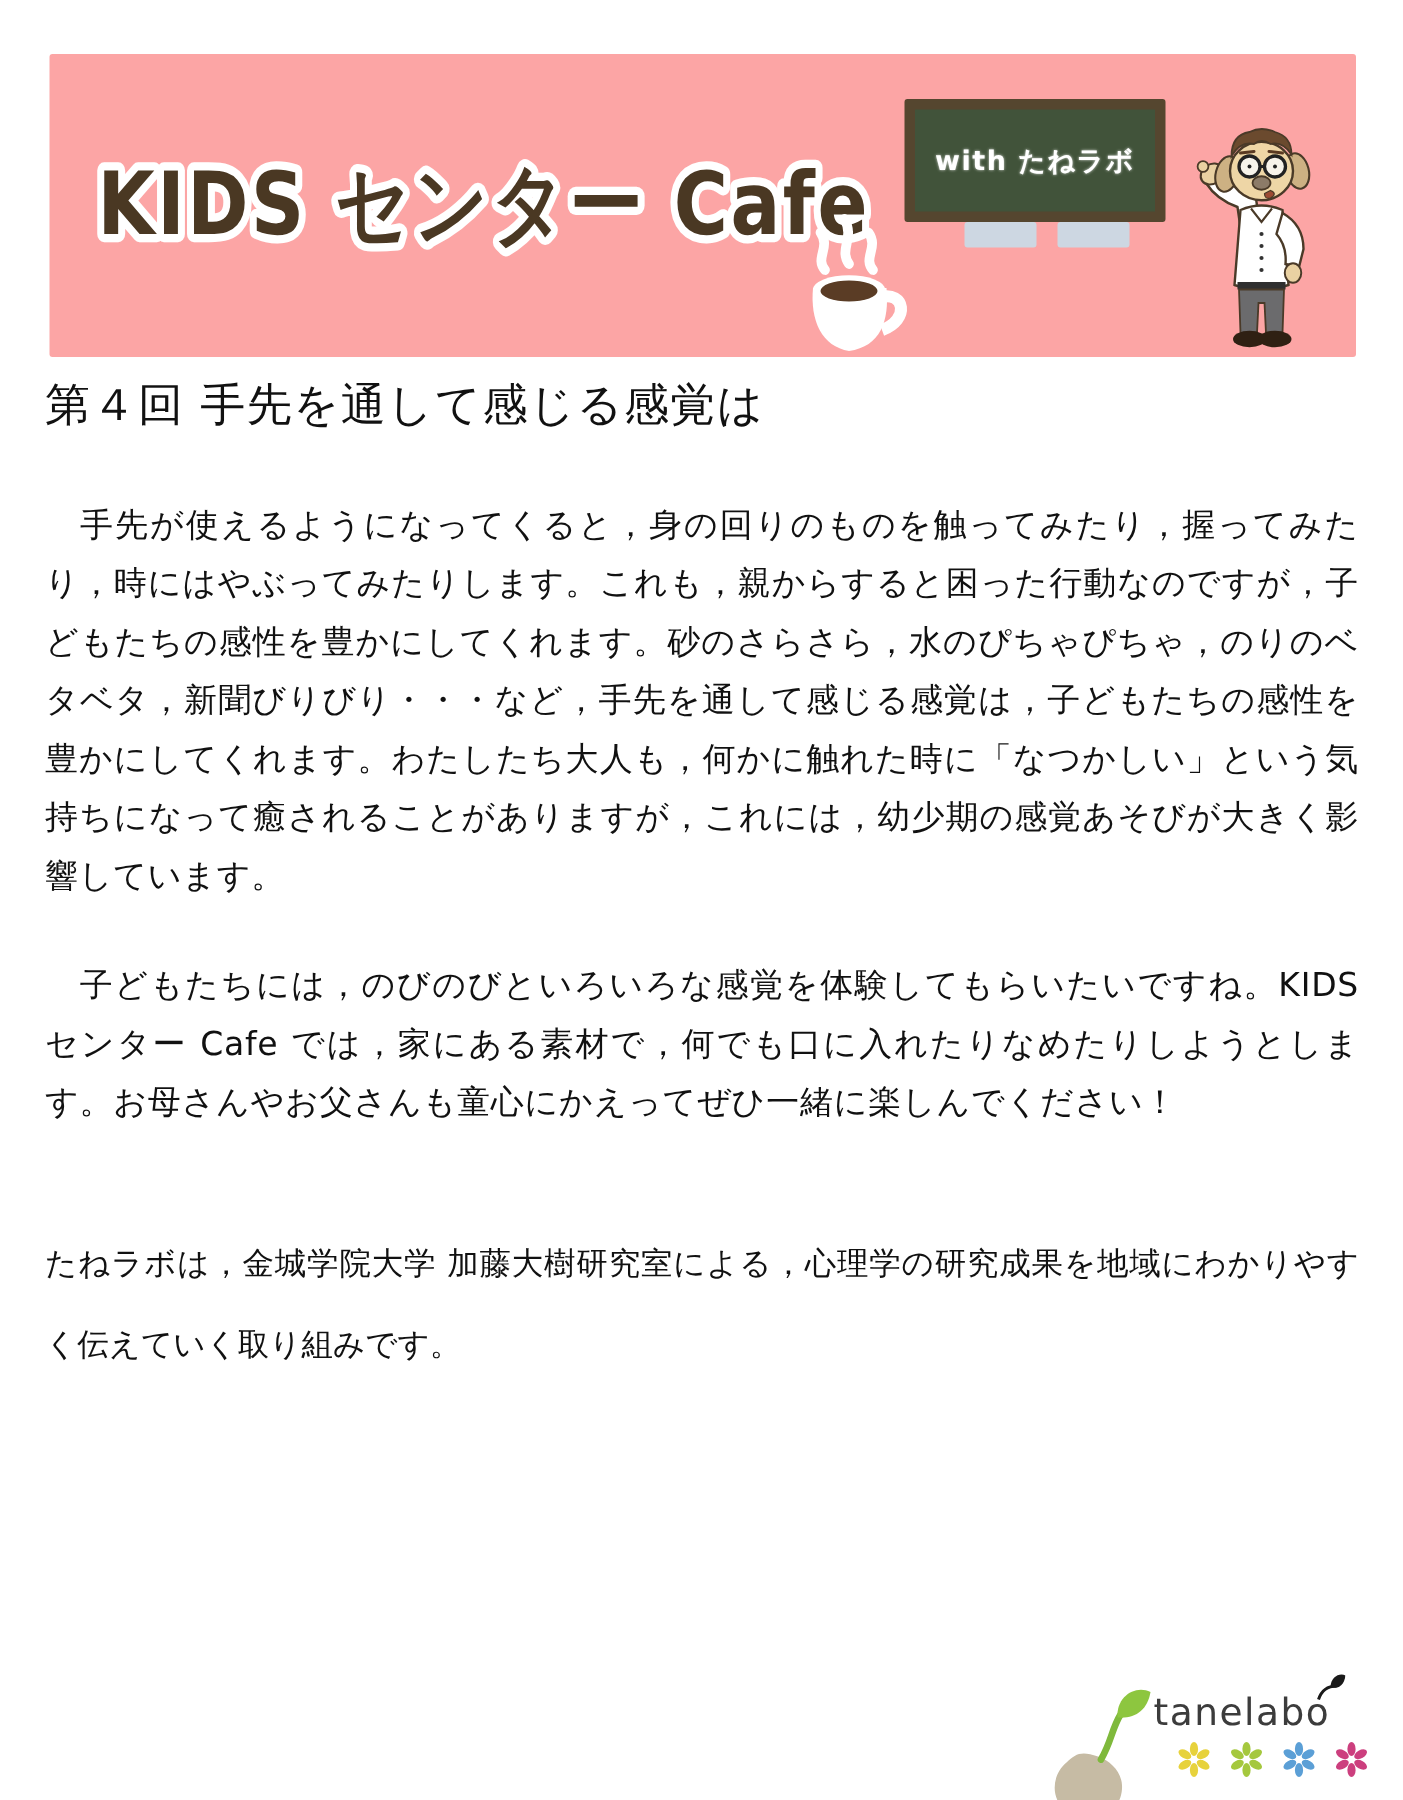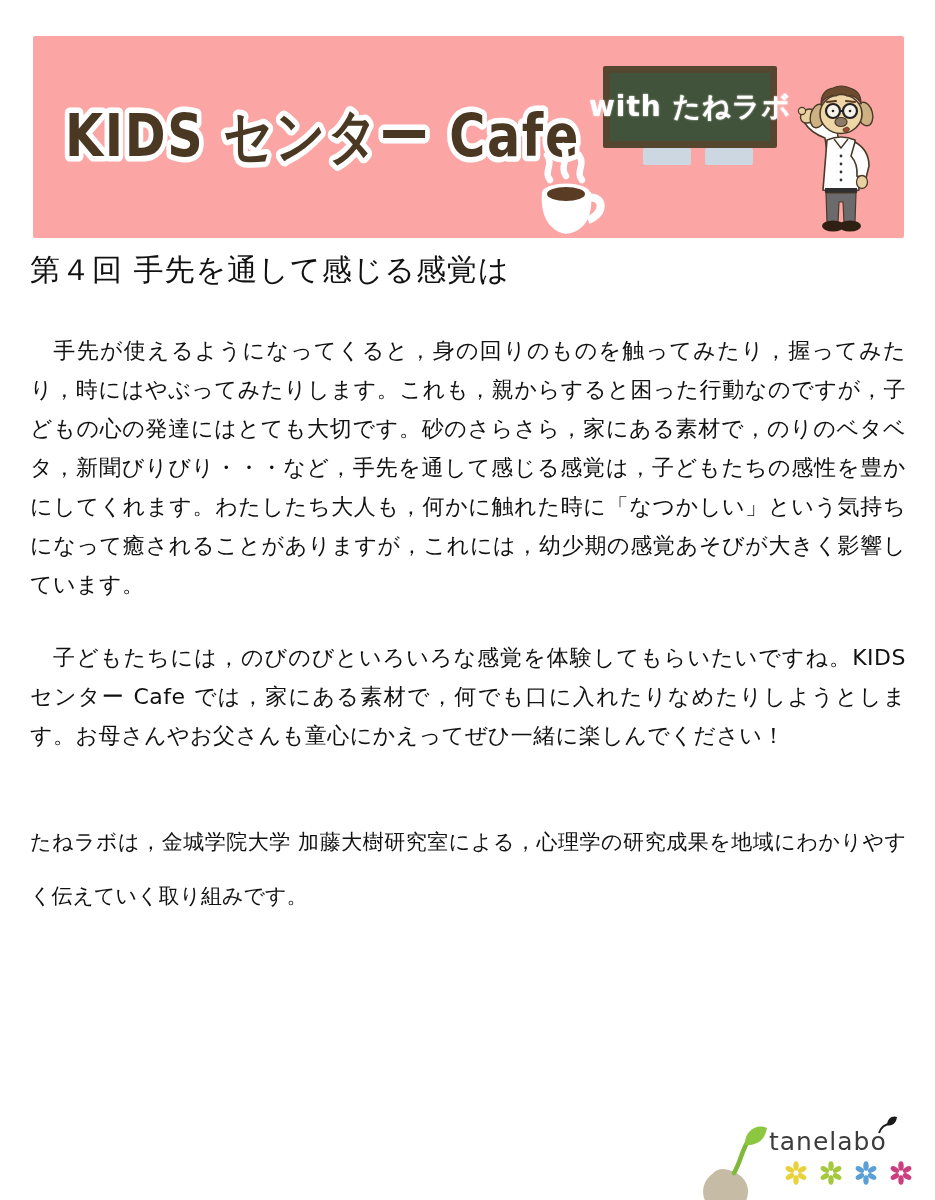--- a/index.html
+++ b/index.html
@@ -32,21 +32,21 @@
   }
   .chalkboard {
     position:absolute; left:570px; top:30px;
     width:174px; height:82px;
     background:#41533a;
     border:7px solid #55462f;
     border-radius:2px;
     display:flex; align-items:center; justify-content:center;
   }
   .chalkboard-label {
-    color:#ffffff; font-weight:bold; font-size:28px;
+    color:#ffffff; font-weight:bold; font-size:18px;
     letter-spacing:1px; white-space:nowrap;
     text-shadow:0 0 2px rgba(255,255,255,.8);
   }
   .eraser {
     position:absolute; top:112px; width:48px; height:17px;
     background:#cdd7e2; border-radius:2px;
   }
   .eraser.e1 { left:610px; }
   .eraser.e2 { left:672px; }
   .coffee-svg { position:absolute; left:492px; top:100px; }
@@ -150,21 +150,21 @@
       <circle cx="42" cy="31" r="1.3" fill="#222"></circle>
       <circle cx="59" cy="31" r="1.3" fill="#222"></circle>
 
       <ellipse cx="50" cy="42" rx="6" ry="4.5" fill="#8c7b68" stroke="#4a3a28" stroke-width="1.2"></ellipse>
       <path d="M56,47 Q61,49 56,52 Q52,53 52,49 Z" fill="#9c4a33" stroke="#4a3a28" stroke-width="0.8"></path>
     </svg>
   </header>
 
   <h1 class="article-title">第４回 手先を通して感じる感覚は</h1>
 
-  <p class="para">　手先が使えるようになってくると，身の回りのものを触ってみたり，握ってみたり，時にはやぶってみたりします。これも，親からすると困った行動なのですが，子どもの心の発達にはとても大切です。砂のさらさら，家にある素材で，のりのベタベタ，新聞びりびり・・・など，手先を通して感じる感覚は，子どもたちの感性を豊かにしてくれます。わたしたち大人も，何かに触れた時に「なつかしい」という気持ちになって癒されることがありますが，これには，幼少期の感覚あそびが大きく影響しています。</p>
+  <p class="para">　手先が使えるようになってくると，身の回りのものを触ってみたり，握ってみたり，時にはやぶってみたりします。これも，親からすると困った行動なのですが，子どもたちの感性を豊かにしてくれます。砂のさらさら，水のぴちゃぴちゃ，のりのベタベタ，新聞びりびり・・・など，手先を通して感じる感覚は，子どもたちの感性を豊かにしてくれます。わたしたち大人も，何かに触れた時に「なつかしい」という気持ちになって癒されることがありますが，これには，幼少期の感覚あそびが大きく影響しています。</p>
   <p class="para">　子どもたちには，のびのびといろいろな感覚を体験してもらいたいですね。KIDS センター Cafe では，家にある素材で，何でも口に入れたりなめたりしようとします。お母さんやお父さんも童心にかえってぜひ一緒に楽しんでください！</p>
 
   <p class="footer-note">たねラボは，金城学院大学 加藤大樹研究室による，心理学の研究成果を地域にわかりやすく伝えていく取り組みです。</p>
 
   <div class="logo">
     <svg class="logo-seed" width="72" height="96" viewBox="0 0 72 96">
       <path d="M14,52 C4,60 3,77 14,84 C27,92 46,88 50,75 C54,62 46,52 35,48 C24,44 20,46 14,52 Z" fill="#c6bba4"></path>
       <path d="M37,50 C44,38 44,30 50,20" fill="none" stroke="#7fb93c" stroke-width="4.5" stroke-linecap="round"></path>
       <path d="M48,22 C47,8 60,0 70,5 C68,17 60,23 48,22 Z" fill="#8dc63f"></path>
     </svg>

